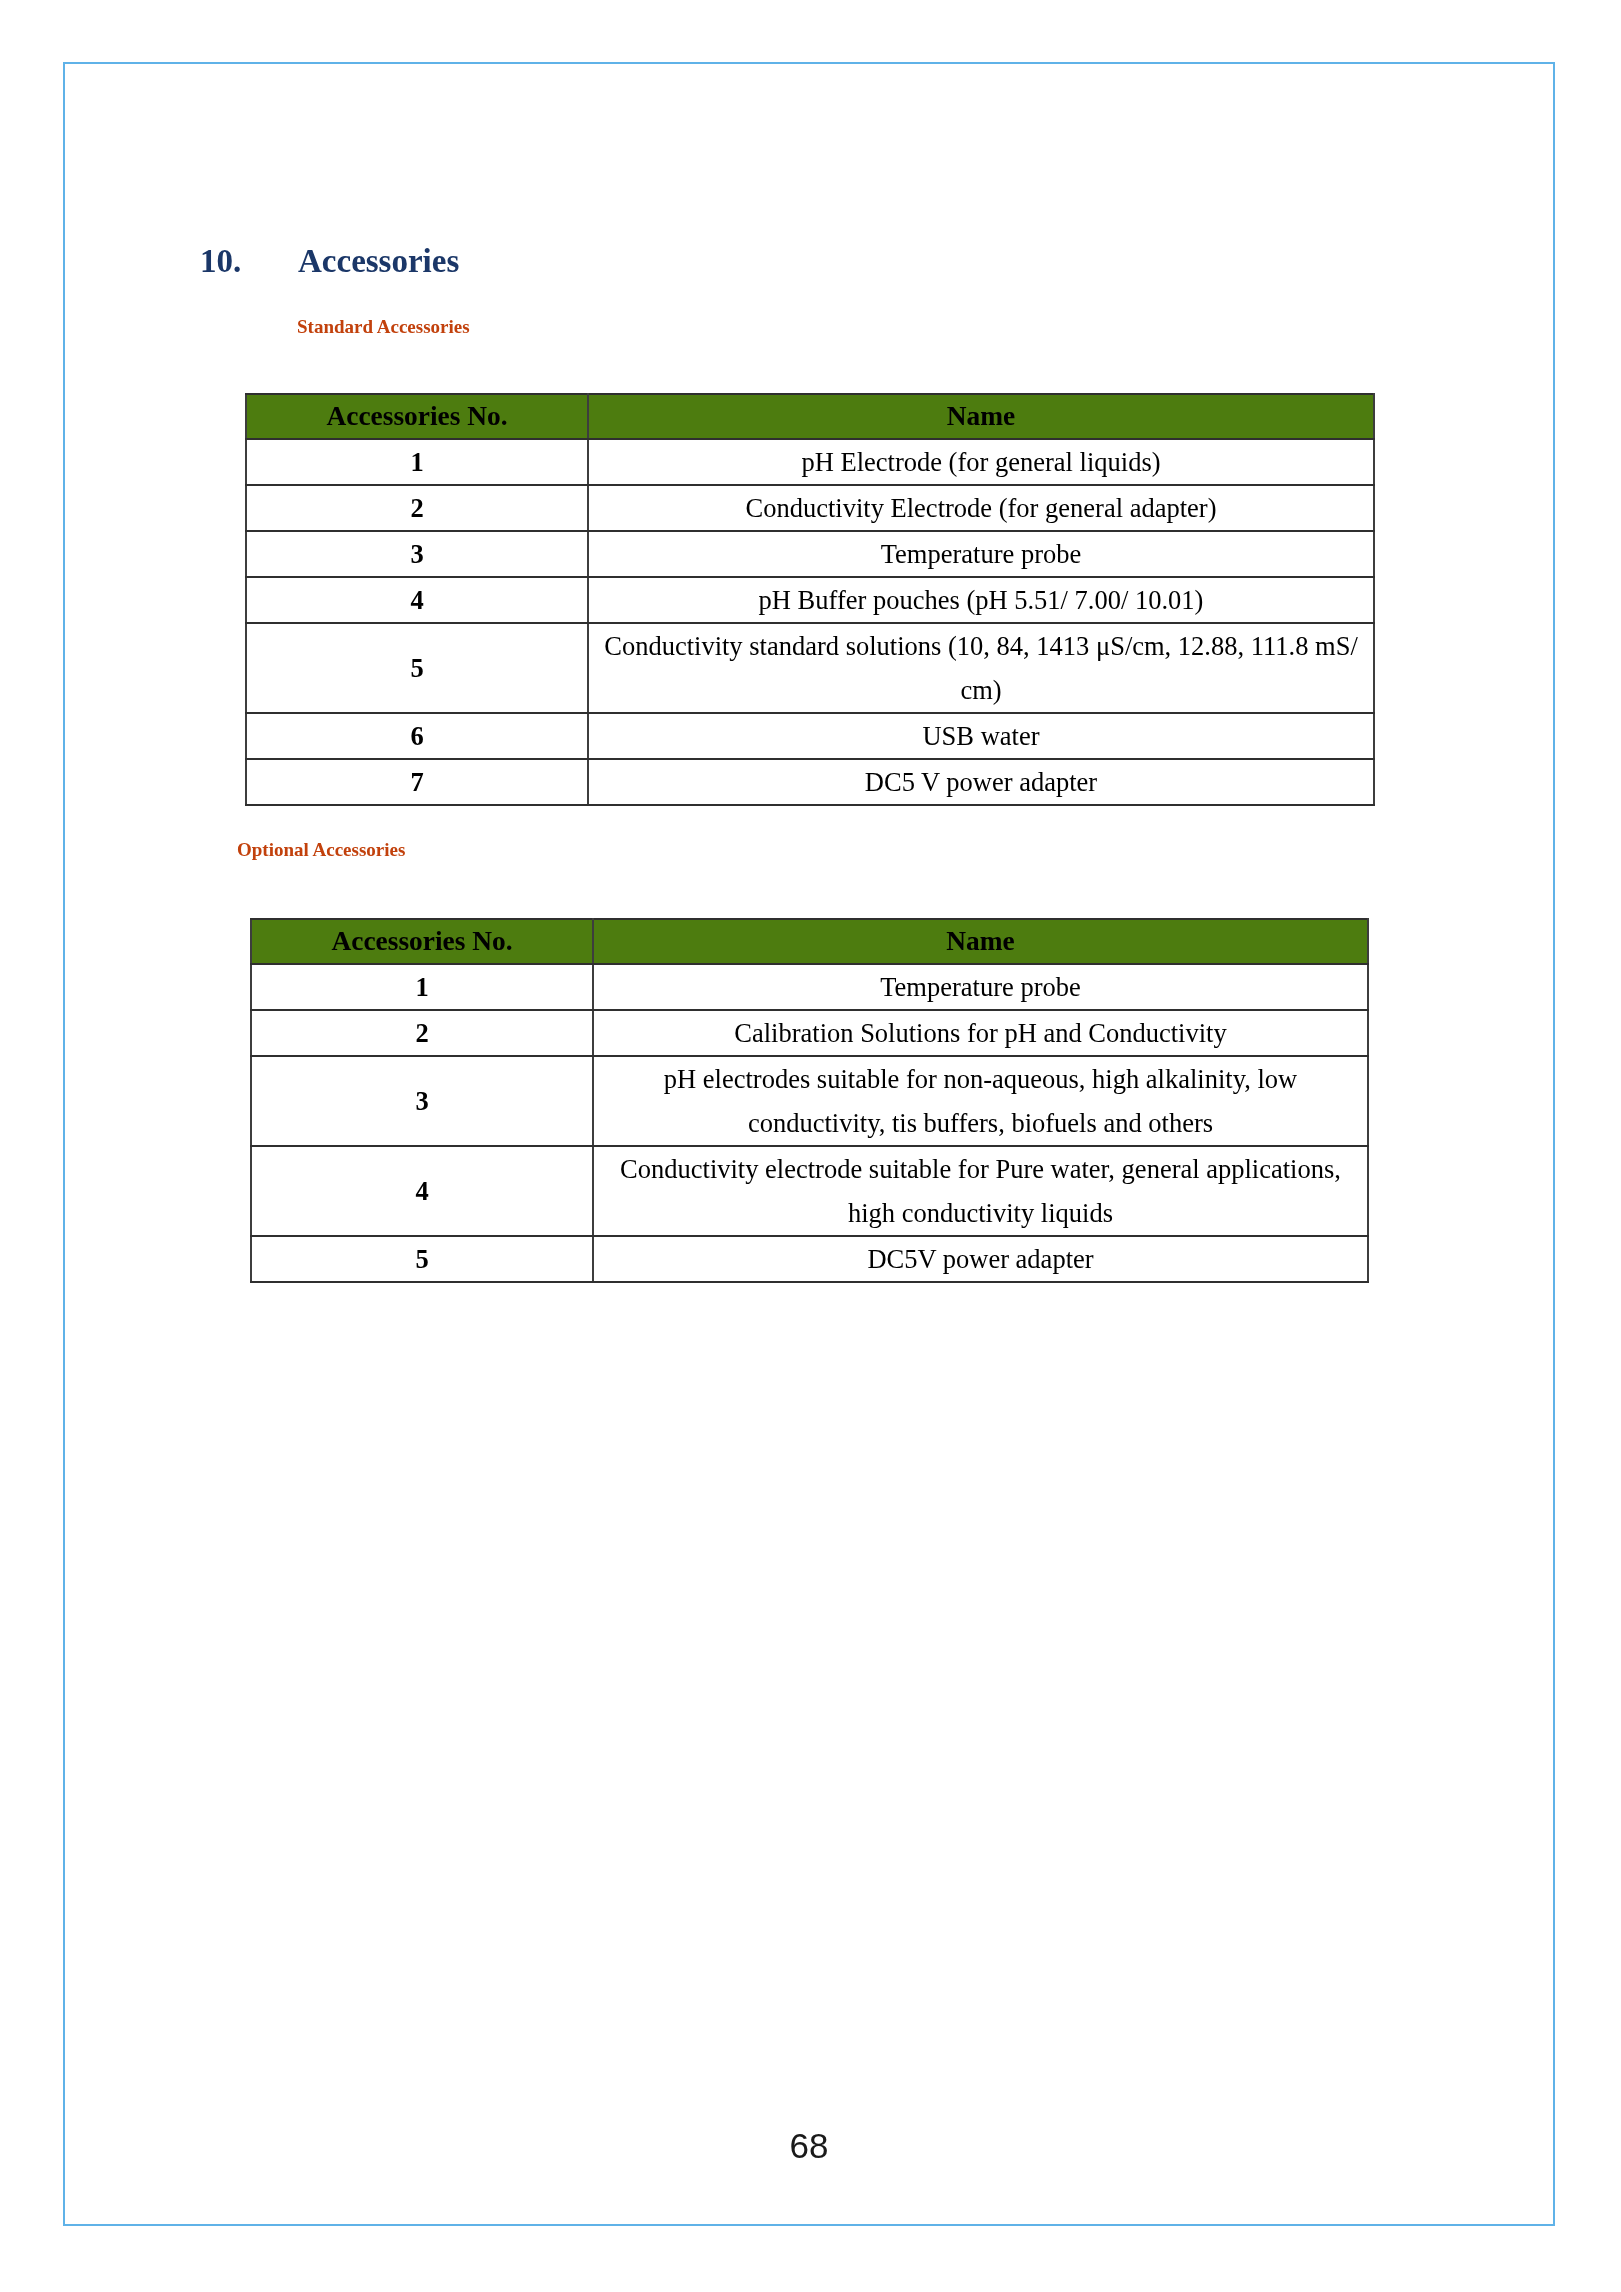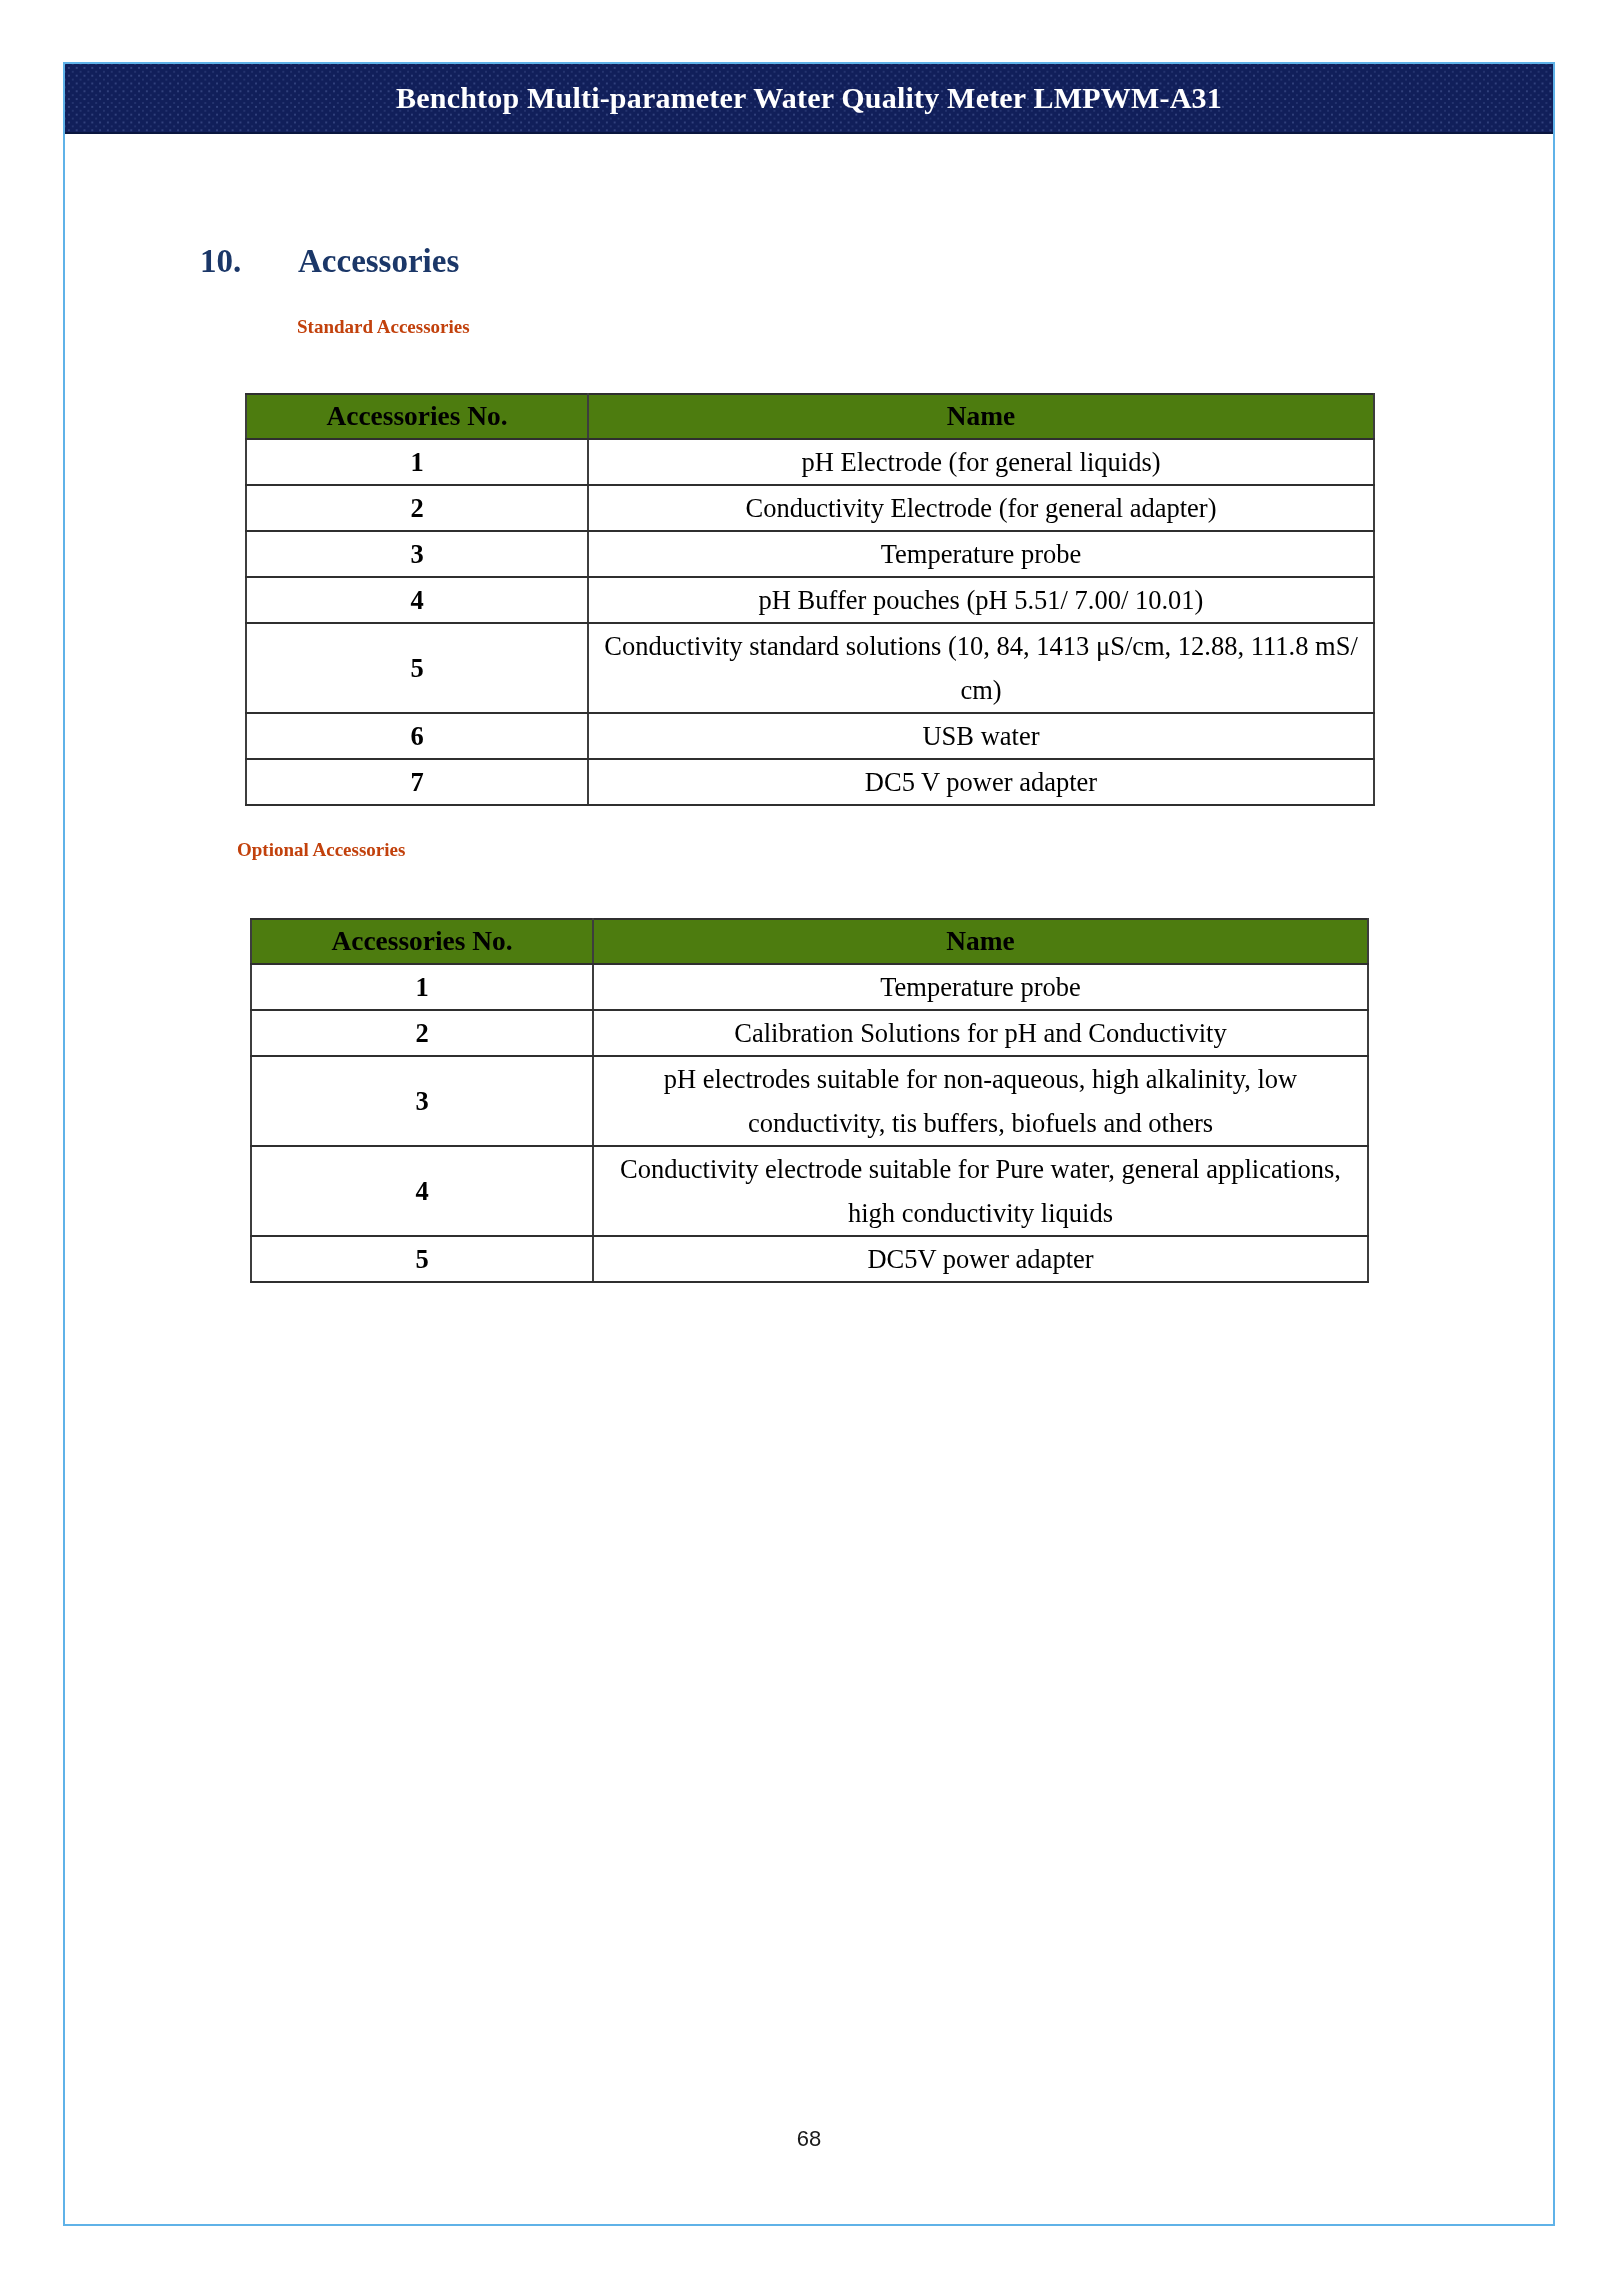--- a/index.html
+++ b/index.html
@@ -105,33 +105,30 @@
   .acc-table td.col-no { font-weight: bold; }
   .acc-table col.c-no { width: 342px; }
 
   .page-number {
     position: absolute;
     left: 0;
     top: 2062px;
     width: 100%;
     text-align: center;
     font-family: "Liberation Sans", sans-serif;
-    font-size: 22px;
+    font-size: 35px;
     color: #1a1a1a;
   }
 </style>
 </head>
 <body>
 
 <div class="page">
   <div class="frame">
 
-    <div class="header-bar">
-      <span class="title">Benchtop Multi-parameter Water Quality Meter LMPWM-A31</span>
-    </div>
 
     <div class="section-heading">
       <span class="sec-num">10.</span><span>Accessories</span>
     </div>
 
     <div class="sub-heading standard">Standard Accessories</div>
 
     <table class="acc-table standard">
       <colgroup>
           <col class="c-no">

